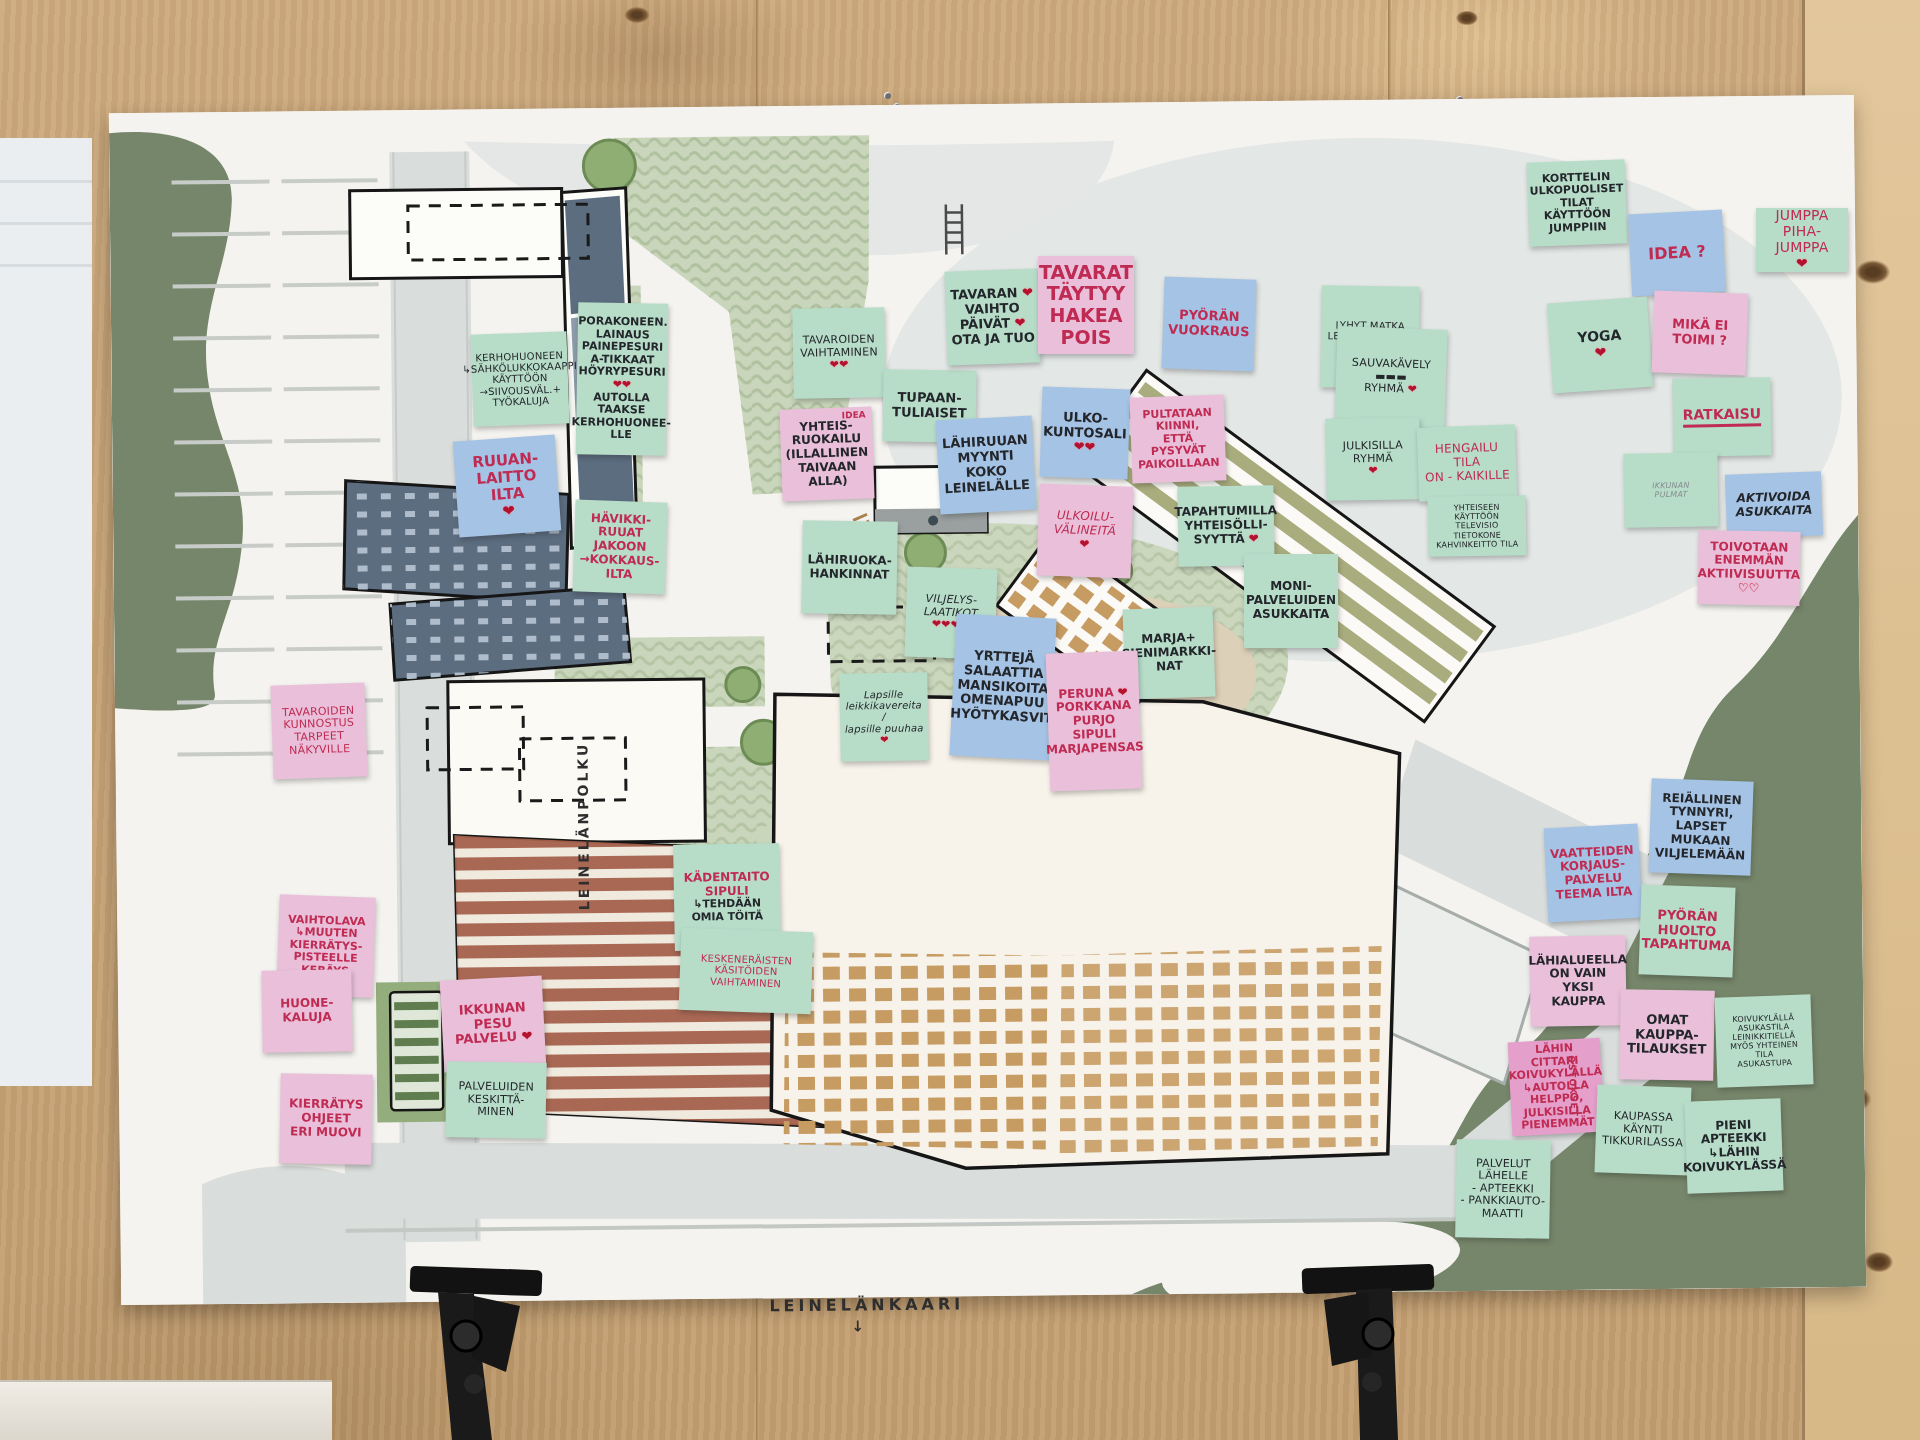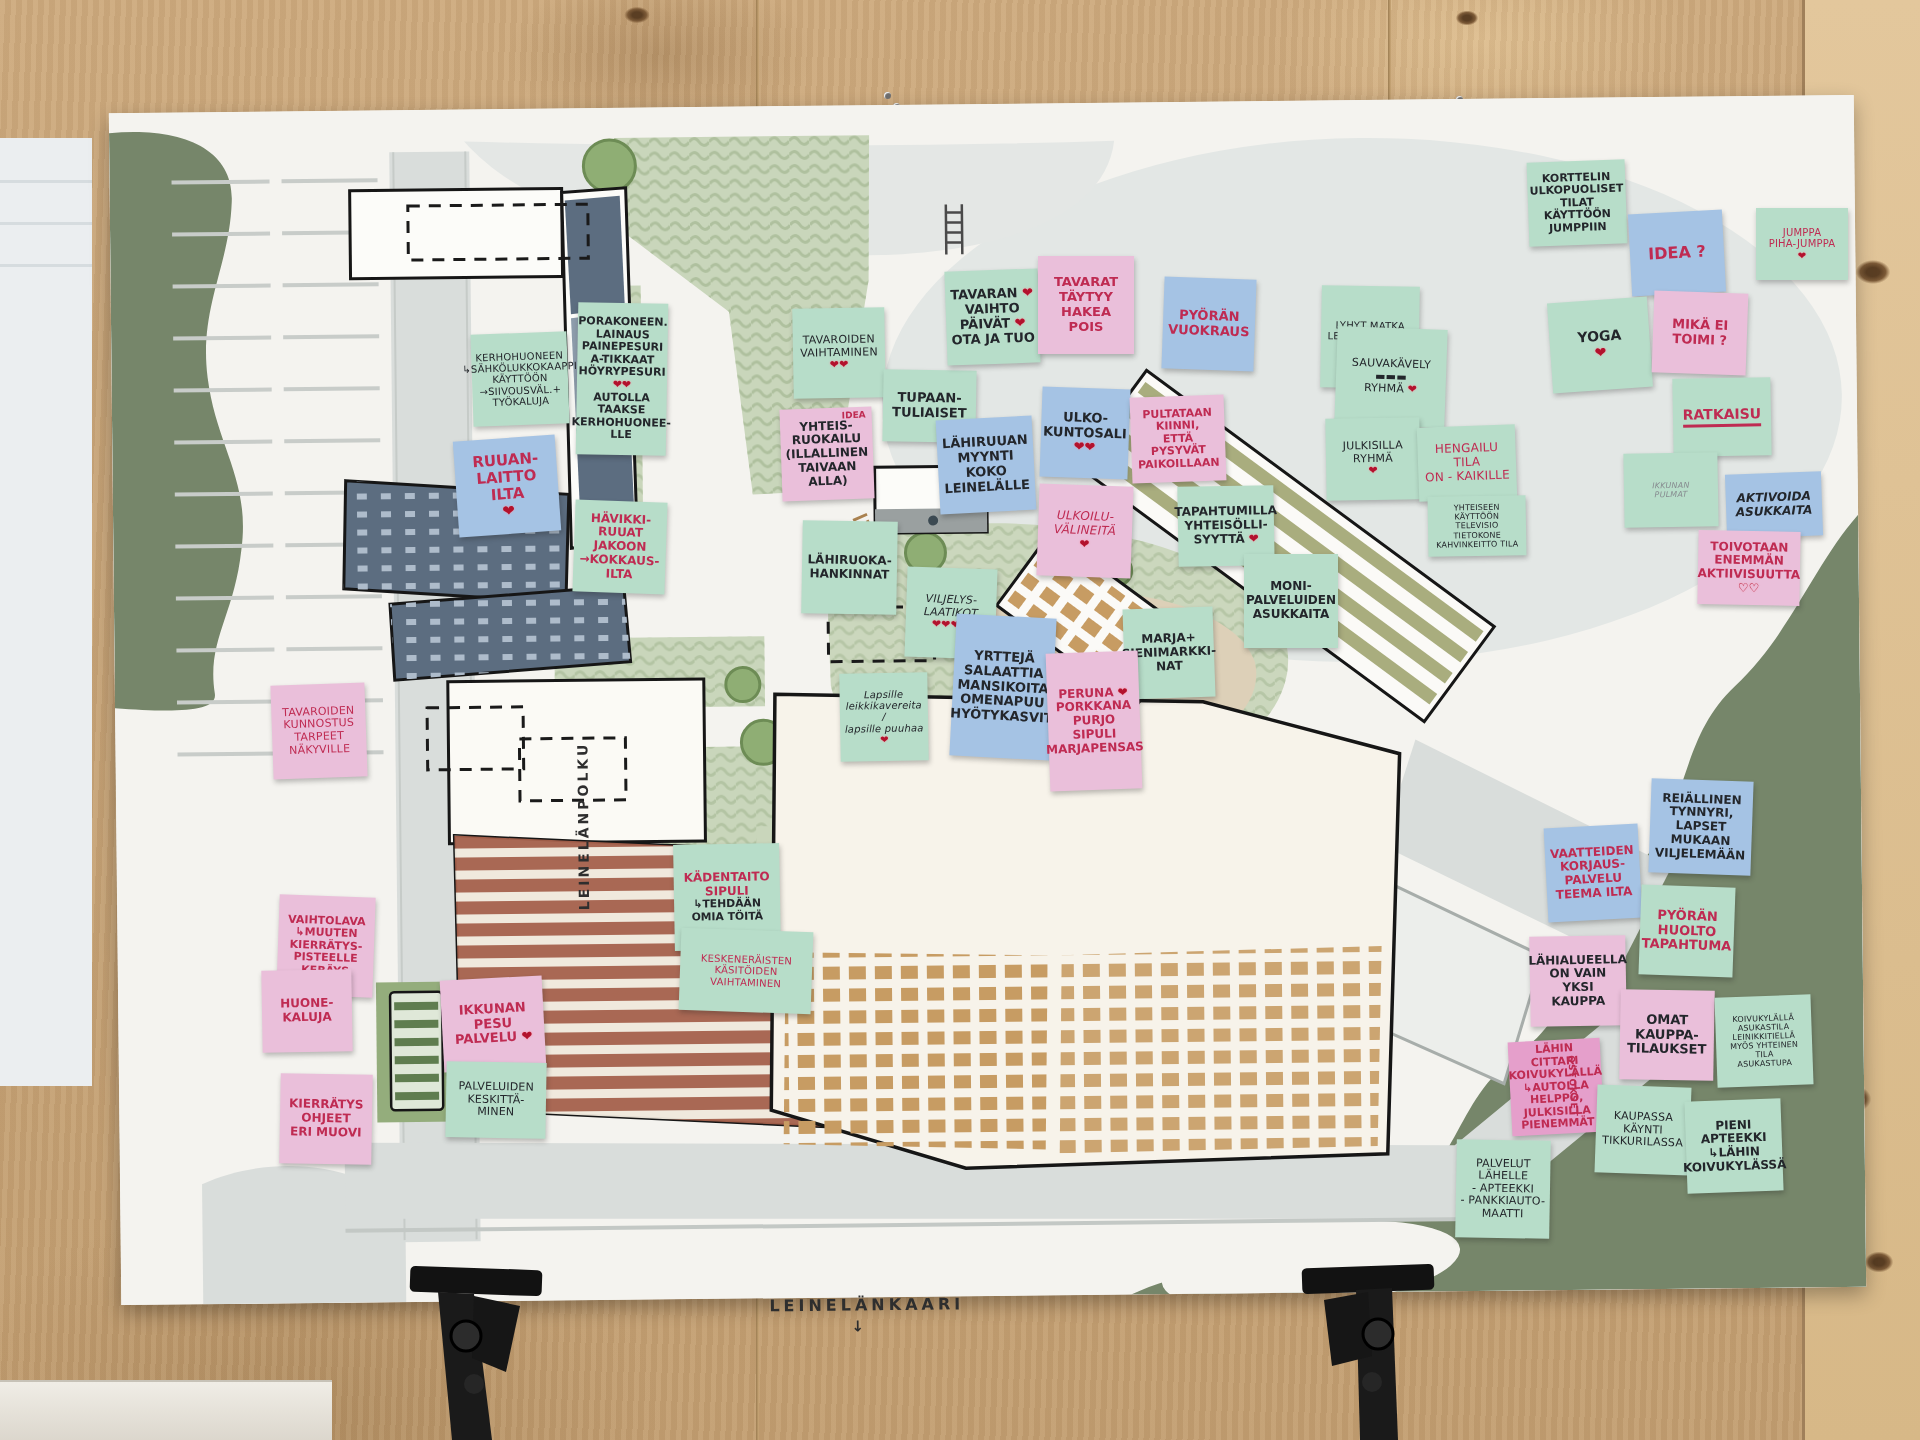--- a/index.html
+++ b/index.html
@@ -251,21 +251,21 @@
       <div class="note bg-mint ink-black" style="left: 883px; top: 370px; width: 93px; height: 72px; transform: rotate(1deg); font-size: 13px;">
         <div class="ln">TUPAAN-</div>
         <div class="ln">TULIAISET</div>
       </div>
       <div class="note bg-mint ink-black" style="left: 946px; top: 270px; width: 93px; height: 94px; transform: rotate(-2deg); font-size: 13px;">
         <div class="ln">TAVARAN <span class="h">❤</span></div>
         <div class="ln">VAIHTO</div>
         <div class="ln">PÄIVÄT <span class="h">❤</span></div>
         <div class="ln">OTA JA TUO</div>
       </div>
-      <div class="note bg-pink ink-red" style="left: 1038px; top: 256px; width: 96px; height: 98px; transform: rotate(0deg); font-size: 13px;">
+      <div class="note bg-pink ink-red" style="left: 1038px; top: 256px; width: 96px; height: 98px; transform: rotate(0deg); font-size: 19px;">
         <div class="ln">TAVARAT</div>
         <div class="ln">TÄYTYY</div>
         <div class="ln">HAKEA</div>
         <div class="ln">POIS</div>
       </div>
       <div class="note bg-blue ink-red" style="left: 1163px; top: 278px; width: 92px; height: 92px; transform: rotate(2deg); font-size: 13px;">
         <div class="ln">PYÖRÄN</div>
         <div class="ln">VUOKRAUS</div>
       </div>
       <div class="note bg-blue ink-black" style="left: 938px; top: 418px; width: 96px; height: 94px; transform: rotate(-3deg); font-size: 13px;">
@@ -359,21 +359,21 @@
       <div class="note bg-mint ink-black" style="left: 1528px; top: 161px; width: 98px; height: 84px; transform: rotate(-2deg); font-size: 11px;">
         <div class="ln">KORTTELIN</div>
         <div class="ln">ULKOPUOLISET</div>
         <div class="ln">TILAT</div>
         <div class="ln">KÄYTTÖÖN</div>
         <div class="ln">JUMPPIIN</div>
       </div>
       <div class="note bg-blue ink-red" style="left: 1630px; top: 212px; width: 94px; height: 82px; transform: rotate(-3deg); font-size: 16px;">
         <div class="ln">IDEA ?</div>
       </div>
-      <div class="note bg-mint ink-red pen" style="left: 1756px; top: 208px; width: 92px; height: 72px; transform: rotate(0deg); font-size: 10px;">
+      <div class="note bg-mint ink-red pen" style="left: 1756px; top: 208px; width: 92px; height: 64px; transform: rotate(0deg); font-size: 14px;">
         <div class="ln">JUMPPA</div>
         <div class="ln">PIHA-JUMPPA</div>
         <div class="ln"><span class="h">❤</span></div>
       </div>
       <div class="note bg-mint ink-black" style="left: 1550px; top: 300px; width: 100px; height: 90px; transform: rotate(-4deg); font-size: 14px;">
         <div class="ln">YOGA</div>
         <div class="ln"><span class="h">❤</span></div>
       </div>
       <div class="note bg-pink ink-red" style="left: 1653px; top: 292px; width: 94px; height: 82px; transform: rotate(2deg); font-size: 13px;">
         <div class="ln">MIKÄ EI</div>

